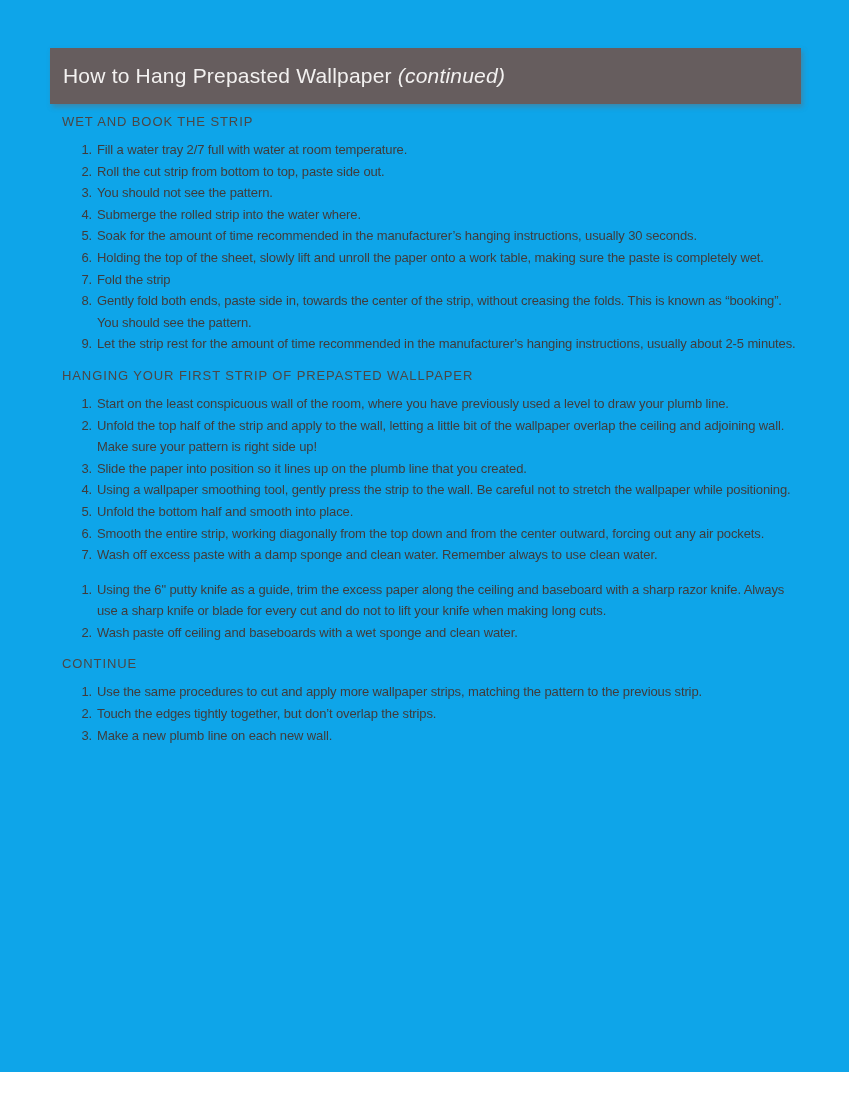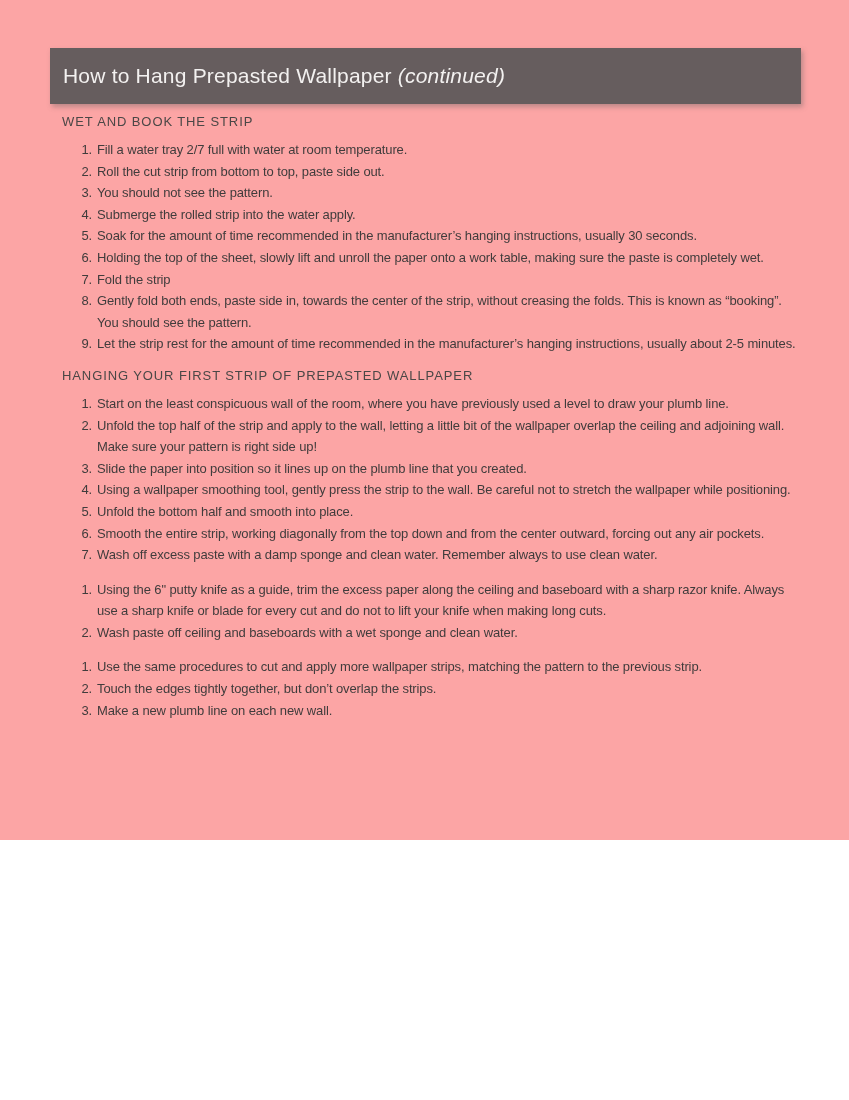--- a/index.html
+++ b/index.html
@@ -4,22 +4,22 @@
 <style>
   html, body {
     margin: 0;
     padding: 0;
     background: #ffffff;
     font-family: "Liberation Sans", sans-serif;
   }
   .page {
     position: relative;
     width: 849px;
-    height: 840px;
-    background: #fca5a5;
+    height: 1072px;
+    background: #0ea5e9;
     overflow: hidden;
   }
   .title-bar {
     position: absolute;
     left: 50px;
     top: 48px;
     width: 751px;
     height: 56px;
     background: #665d5e;
     box-shadow: 2px 3px 5px rgba(110, 100, 100, 0.45);
@@ -98,21 +98,21 @@
     <span class="txt">Roll the cut strip from bottom to top, paste side out.</span>
   </li>
 
   <li class="step">
     <span class="num">3.</span>
     <span class="txt">You should not see the pattern.</span>
   </li>
 
   <li class="step">
     <span class="num">4.</span>
-    <span class="txt">Submerge the rolled strip into the water apply.</span>
+    <span class="txt">Submerge the rolled strip into the water where.</span>
   </li>
 
   <li class="step">
     <span class="num">5.</span>
     <span class="txt">Soak for the amount of time recommended in the manufacturer’s hanging instructions, usually 30 seconds.</span>
   </li>
 
   <li class="step">
     <span class="num">6.</span>
     <span class="txt">Holding the top of the sheet, slowly lift and unroll the paper onto a work table, making sure the paste is completely wet.</span>
@@ -183,20 +183,21 @@
   </li>
 
   <li class="step">
     <span class="num">2.</span>
     <span class="txt">Wash paste off ceiling and baseboards with a wet sponge and clean water.</span>
   </li>
 </ol>
   </section>
 
   <section class="section">
+    <h2 class="section-heading">CONTINUE</h2>
     <ol class="steps">
   <li class="step">
     <span class="num">1.</span>
     <span class="txt">Use the same procedures to cut and apply more wallpaper strips, matching the pattern to the previous strip.</span>
   </li>
 
   <li class="step">
     <span class="num">2.</span>
     <span class="txt">Touch the edges tightly together, but don’t overlap the strips.</span>
   </li>

